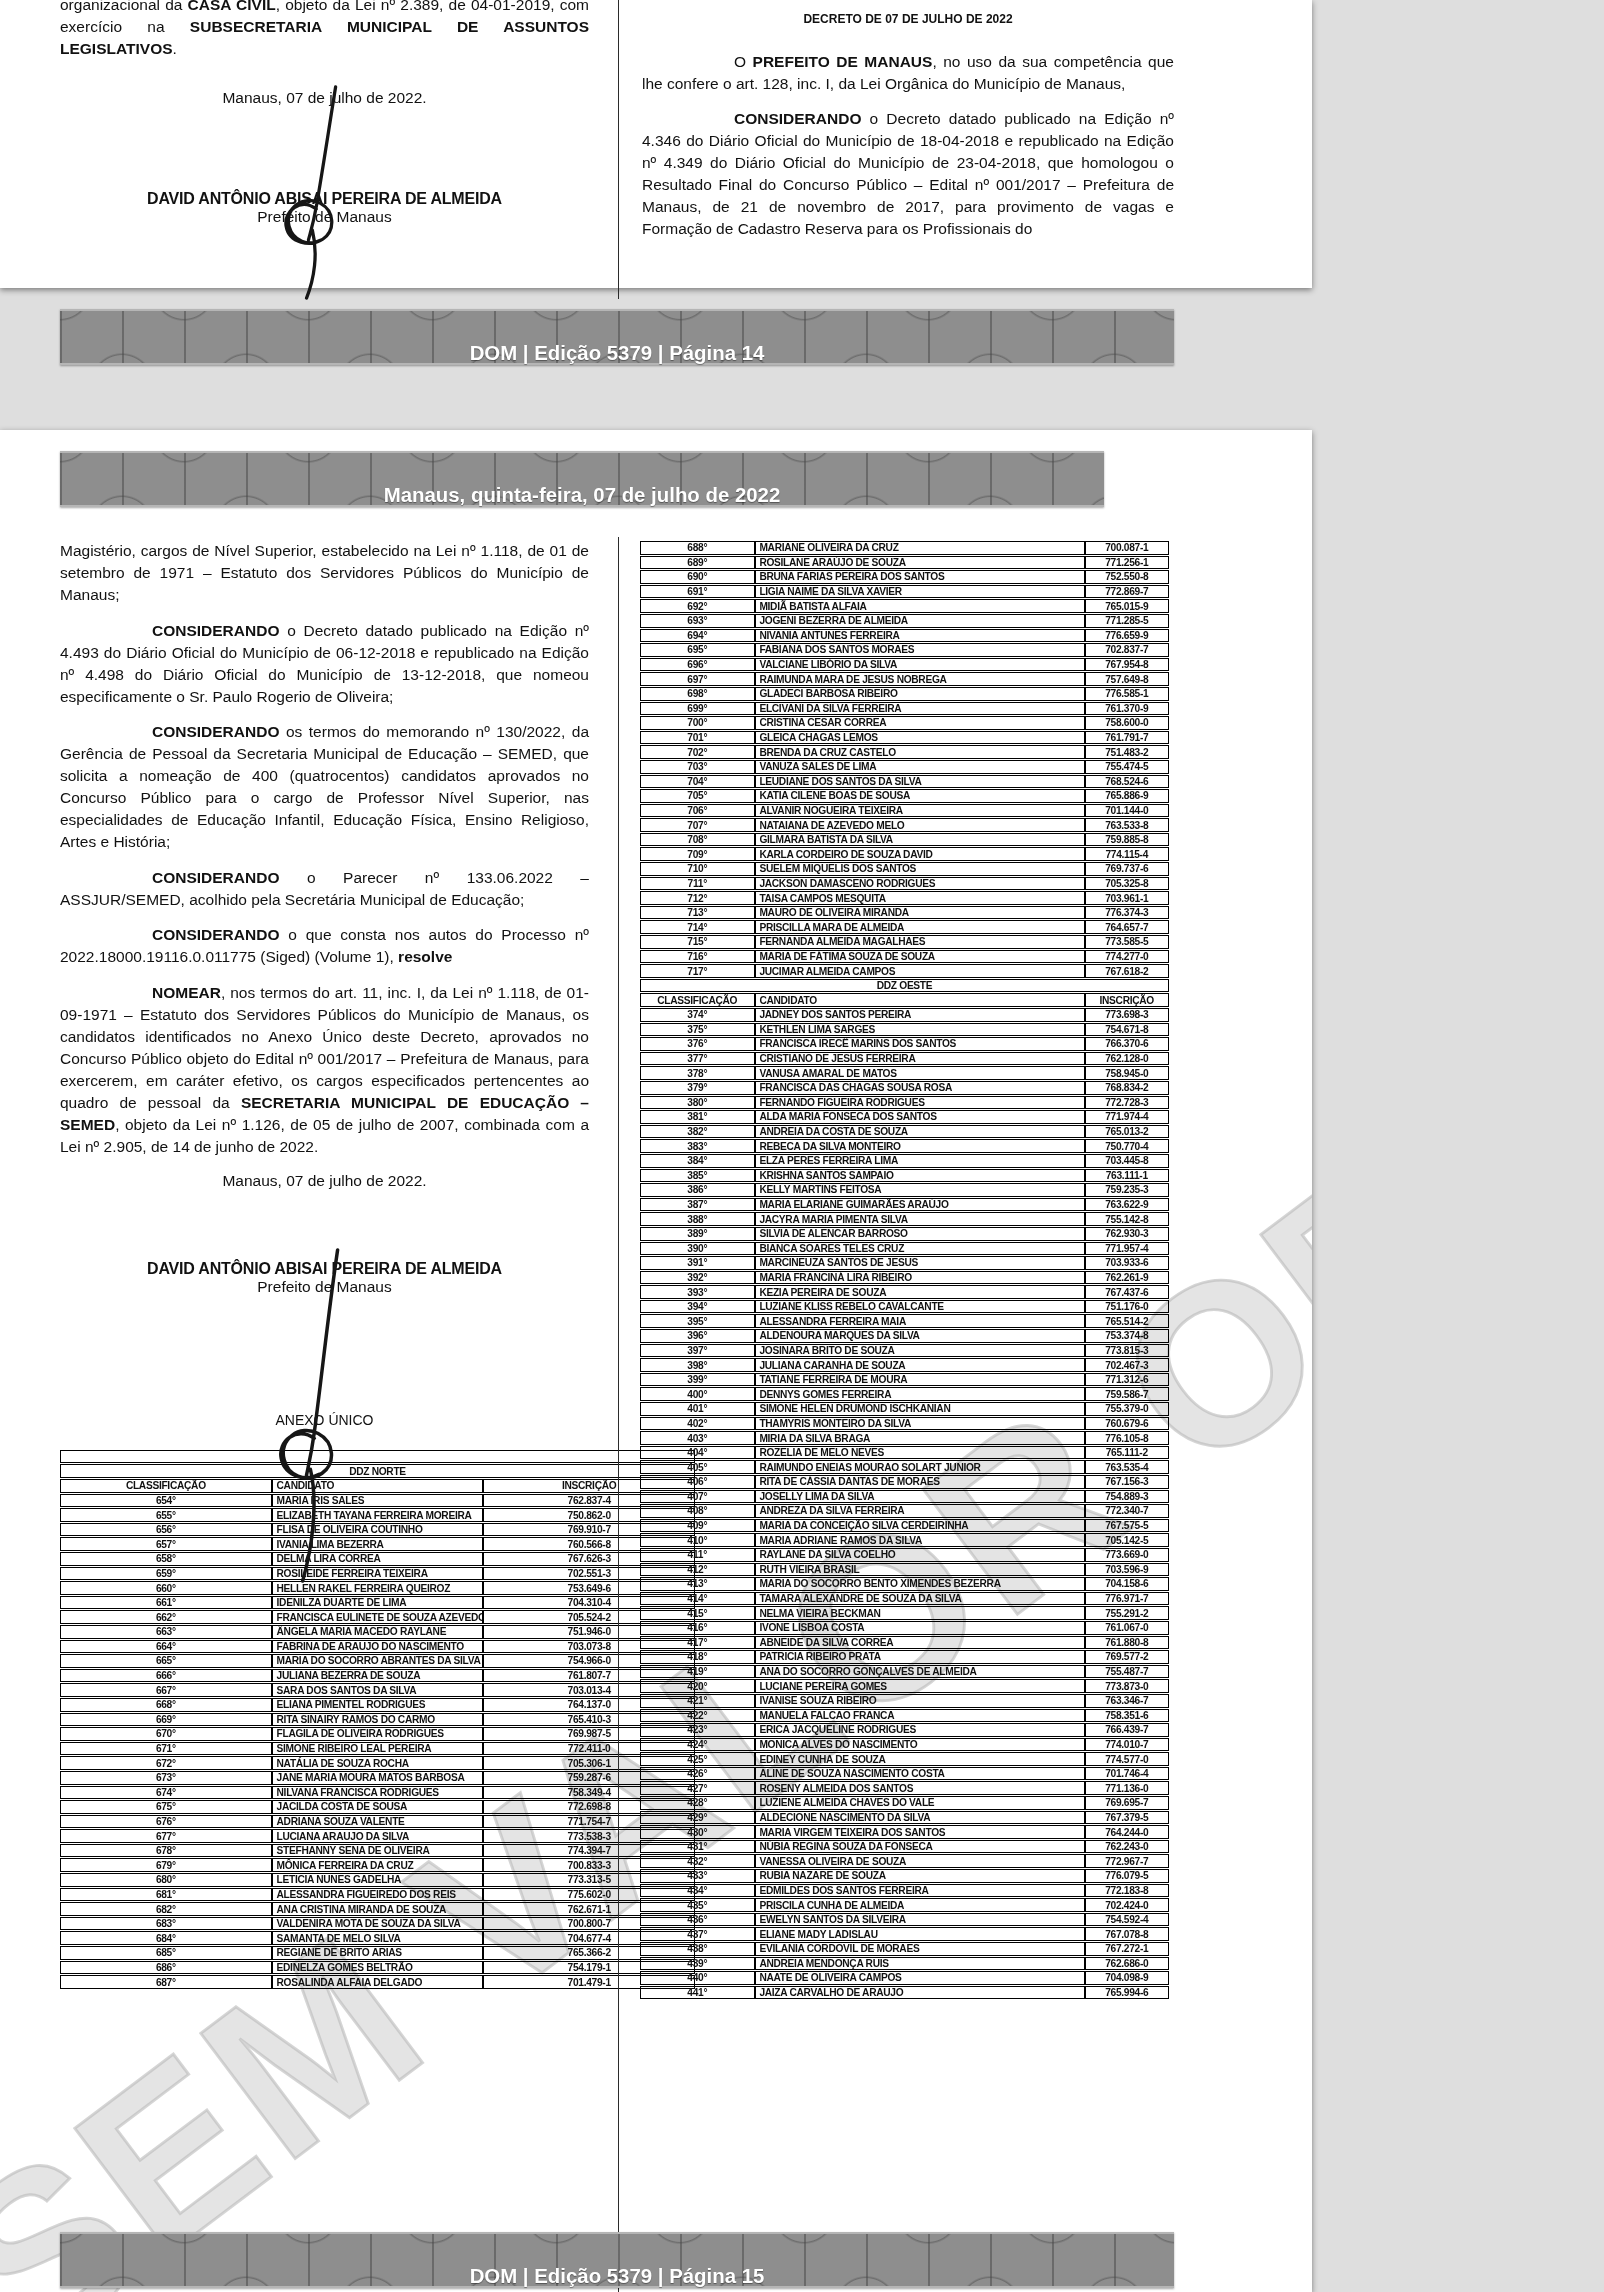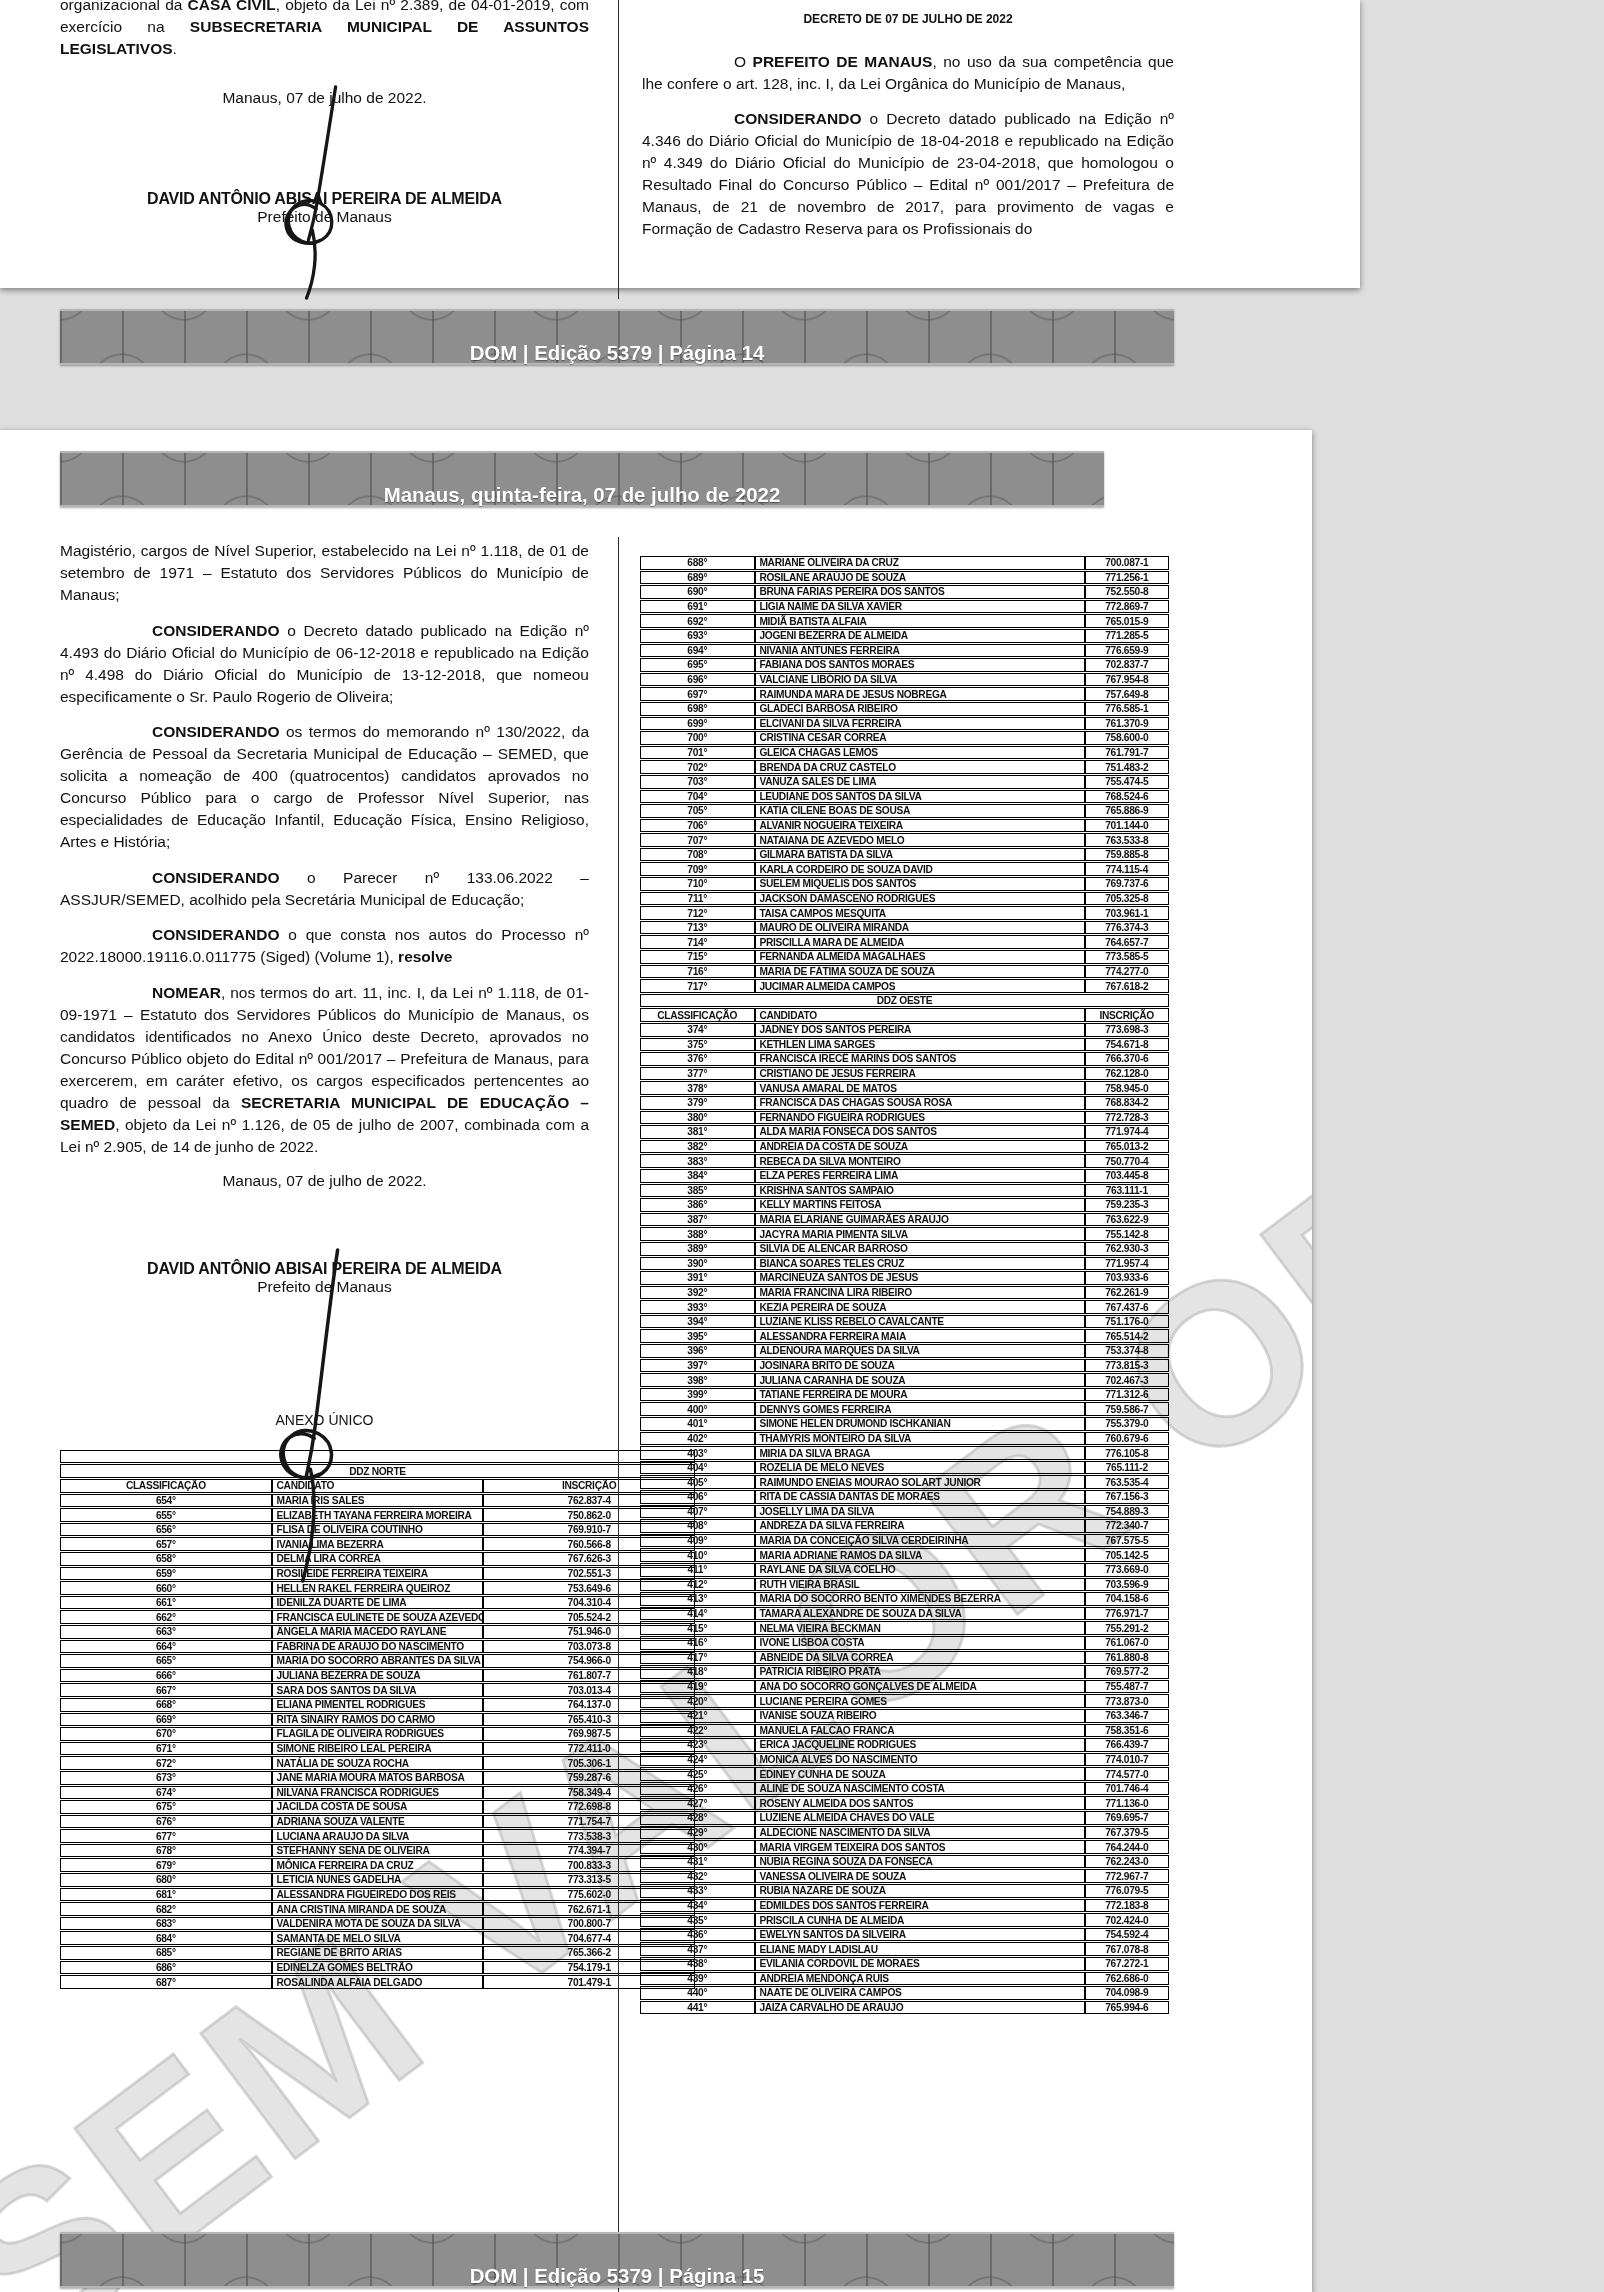--- a/index.html
+++ b/index.html
@@ -3,21 +3,21 @@
 <meta charset="utf-8">
 <style>
   html,body{margin:0;padding:0;}
   body{
     width:1605px;height:2292px;position:relative;overflow:hidden;
     background:#dedede;
     font-family:"Liberation Sans","DejaVu Sans",sans-serif;
     color:#111;
   }
   .page{position:absolute;left:0;width:1312px;background:#fff;box-shadow:0 1.9px 5.8px rgba(0,0,0,.45);}
-  #page14{top:0;height:288px;padding-left:48px;}
+  #page14{top:0;height:288px;}
   #page15{top:430px;height:1862px;overflow:hidden;}
 
   
   .col{position:absolute;}
   .body-text{font-size:15.5px;line-height:22px;text-align:justify;}
   .body-text p{margin:0 0 13.6px 0;}
   .body-text p.ind{text-indent:92px;}
   .center{text-align:center;}
   .date-line{font-size:15.5px;margin:25px 0 0 0;}
   .signer-name{font-size:16px;font-weight:bold;letter-spacing:-0.2px;}
@@ -316,21 +316,21 @@
       </table>
     </div>
 
     <svg class="sig" style="left:256px;top:818px;" width="136" height="335" viewBox="0 0 140 345">
       <path d="M84 2 C74 70 68 130 60 190 C57 212 54 224 52 234 M60 196 c-18 -13 -38 3 -34 21 c4 19 28 25 42 15 c14 -10 13 -32 -4 -41 c-19 -10 -41 6 -35 27 c4 17 22 23 36 15 M56 228 c8 34 2 80 -8 115" stroke="#161616" stroke-width="3.6" fill="none" stroke-linecap="round"></path>
     </svg>
 
     <div class="vdivider" style="left:618px;top:107px;height:2111px;"></div>
 
     <div class="col" style="left:640px;top:110px;width:529px;">
-      <table class="cand" style="width:529px;margin-top:15px;">
+      <table class="cand" style="width:529px;">
         <tbody>
             <tr>
               <td class="c0">688°</td>
               <td class="c1">MARIANE OLIVEIRA DA CRUZ</td>
               <td class="c2">700.087-1</td>
             </tr>
             <tr>
               <td class="c0">689°</td>
               <td class="c1">ROSILANE ARAÚJO DE SOUZA</td>
               <td class="c2">771.256-1</td>

